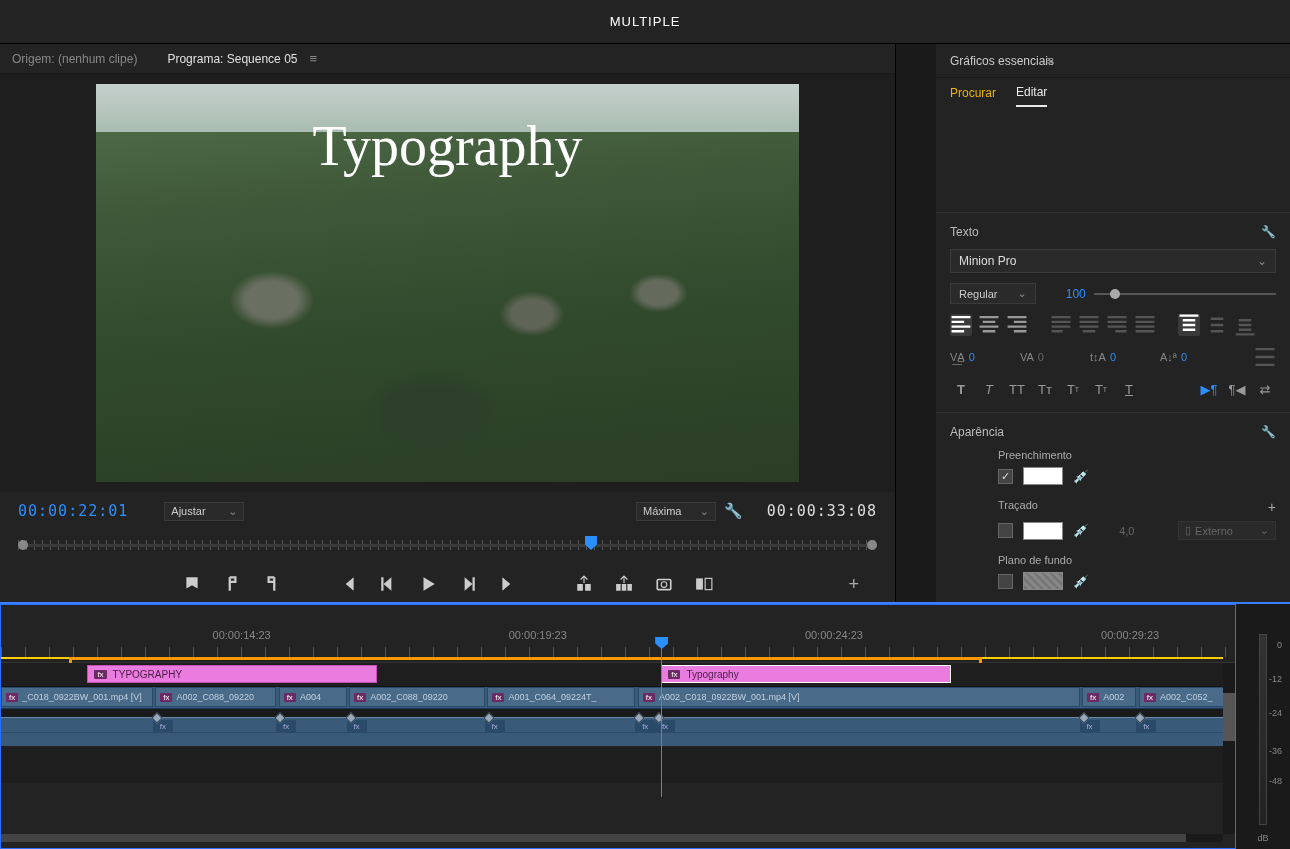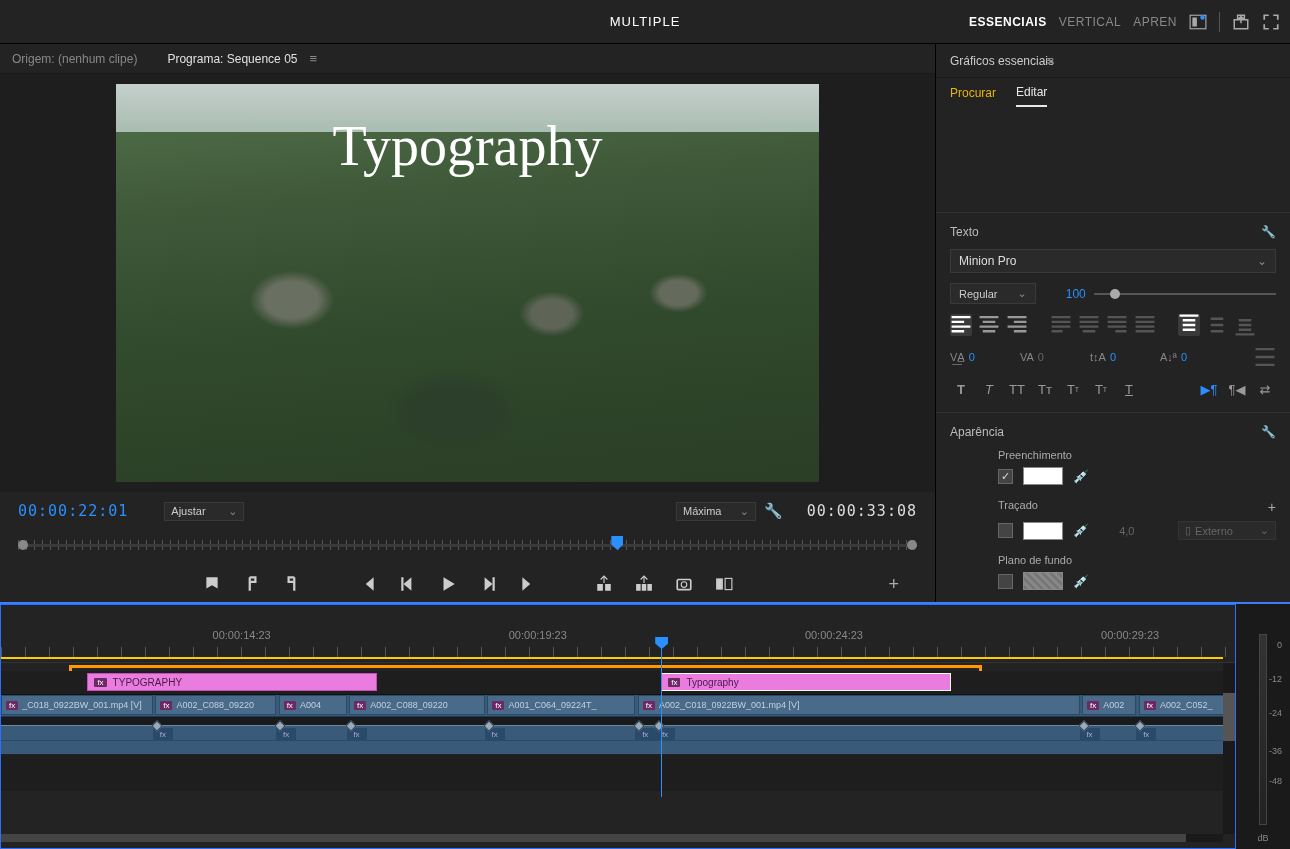--- a/index.html
+++ b/index.html
@@ -8,21 +8,21 @@
   
   .top-bar { height: 44px; background: #232323; display: flex; align-items: center; position: relative; border-bottom: 1px solid #000; }
   .top-title { position: absolute; left: 50%; transform: translateX(-50%); color: #ffffff; font-size: 13px; letter-spacing: 1px; }
   .workspace-tabs { position: absolute; right: 10px; display: flex; align-items: center; gap: 12px; }
   .ws-tab { color: #888; font-size: 12px; cursor: pointer; letter-spacing: 0.5px; }
   .ws-tab.active { color: #fff; font-weight: 600; }
   .ws-icon { width: 18px; height: 18px; display: inline-flex; align-items: center; justify-content: center; color: #aaa; cursor: pointer; }
   .ws-sep { width: 1px; height: 20px; background: #555; }
   
   
-  .main-row { display: flex; height: 558px; }
+  .main-row { display: flex; height: 558px; gap: 40px; }
   
   
   .program-panel { flex: 1; background: #232323; display: flex; flex-direction: column; border-right: 1px solid #000; }
   .panel-tabs { height: 34px; display: flex; align-items: center; padding: 0 12px; gap: 30px; border-bottom: 1px solid #1a1a1a; position: relative; }
   .ptab { color: #888; font-size: 12px; cursor: pointer; }
   .ptab.active { color: #e0e0e0; }
   .ptab-menu { font-size: 13px; color: #888; cursor: pointer; margin-left: -18px; }
   
   .viewer-area { flex: 1; display: flex; align-items: center; justify-content: center; background: #1e1e1e; padding: 10px 0; }
   .viewer-frame { width: 703px; height: 398px; position: relative; background: linear-gradient(to bottom, #b8c5c0 0%, #9db5a5 12%, #3d5a3a 25%, #2d4a2a 100%); overflow: hidden; }
@@ -112,21 +112,21 @@
   .meter-tick { font-size: 9px; color: #888; position: absolute; right: 8px; }
   .meter-db { font-size: 9px; color: #888; margin-top: auto; margin-bottom: 6px; }
   
   .time-ruler { height: 58px; position: relative; border-bottom: 1px solid #333; }
   .ruler-tick { position: absolute; top: 24px; font-size: 11px; color: #888; transform: translateX(-50%); }
   .ruler-marks { position: absolute; top: 42px; left: 0; right: 0; height: 10px; background: repeating-linear-gradient(to right, #555 0 1px, transparent 1px 24px); }
   .ruler-line { position: absolute; top: 52px; left: 0; right: 12px; height: 2px; background: #ffcc00; }
   .playhead { position: absolute; top: 42px; width: 1px; background: #2a8fff; }
   .playhead-top { position: absolute; top: -10px; left: -6px; width: 13px; height: 12px; background: #2a8fff; clip-path: polygon(0 0, 100% 0, 100% 55%, 50% 100%, 0 55%); }
   
-  .track-area { position: relative; margin-top: 8px; }
+  .track-area { position: relative; }
   .highlight-box { position: absolute; border: 3px solid #ff9900; pointer-events: none; }
   
   .gfx-track { position: relative; height: 24px; background: #1e1e1e; border-bottom: 1px solid #111; }
   .gfx-clip { position: absolute; top: 2px; height: 18px; background: #ea7ce0; border: 1px solid #c44fb8; display: flex; align-items: center; padding: 0 6px; gap: 6px; font-size: 10px; color: #4a1a44; cursor: pointer; }
   .gfx-clip.sel { border: 1px solid #fff; }
   .fx-badge { background: #6b2a64; color: #fff; font-size: 8px; padding: 0 3px; border-radius: 1px; }
   
   .vid-track { position: relative; height: 22px; background: #3a5a7a; border-bottom: 1px solid #1a3a5a; }
   .vid-clip { position: absolute; top: 0; height: 20px; background: #4a6a8a; border: 1px solid #2a4a6a; display: flex; align-items: center; padding: 0 4px; gap: 4px; font-size: 9px; color: #c0d0e0; overflow: hidden; white-space: nowrap; cursor: pointer; }
   
@@ -139,43 +139,20 @@
   .vscroll { position: absolute; right: 0; top: 58px; bottom: 14px; width: 12px; background: #1a1a1a; }
   .vscroll-thumb { position: absolute; top: 30px; height: 48px; width: 100%; background: #555; }
   
   svg { width: 100%; height: 100%; }
 </style>
 </head>
 <body>
 
 <div class="top-bar">
   <div class="top-title">MULTIPLE</div>
-  <div class="workspace-tabs">
-    <span class="ws-tab active">ESSENCIAIS</span>
-    <span class="ws-tab">VERTICAL</span>
-    <span class="ws-tab">APREN</span>
-    <span class="ws-icon">
-        <svg viewBox="0 0 16 16">
-          <rect x="1" y="2" width="14" height="12" fill="none" stroke="currentColor"></rect>
-          <rect x="3" y="4" width="4" height="8" fill="currentColor"></rect>
-          <circle cx="12" cy="4" r="2" fill="#2a8fff"></circle>
-        </svg>
-      </span>
-    <span class="ws-sep"></span>
-    <span class="ws-icon">
-        <svg viewBox="0 0 16 16">
-          <path d="M2 14V6h12v8z M5 6V2l6 0v4 M8 2v7 M5 6l3-3 3 3" fill="none" stroke="currentColor" stroke-width="1.3"></path>
-        </svg>
-      </span>
-    <span class="ws-icon">
-        <svg viewBox="0 0 16 16">
-          <path d="M2 6V2h4 M14 6V2h-4 M2 10v4h4 M14 10v4h-4" fill="none" stroke="currentColor" stroke-width="1.5"></path>
-        </svg>
-      </span>
-  </div>
 </div>
 
 <div class="main-row">
 
   <div class="program-panel">
     <div class="panel-tabs">
       <span class="ptab">Origem: (nenhum clipe)</span>
       <span class="ptab active">Programa: Sequence 05</span>
       <span class="ptab-menu">≡</span>
     </div>

